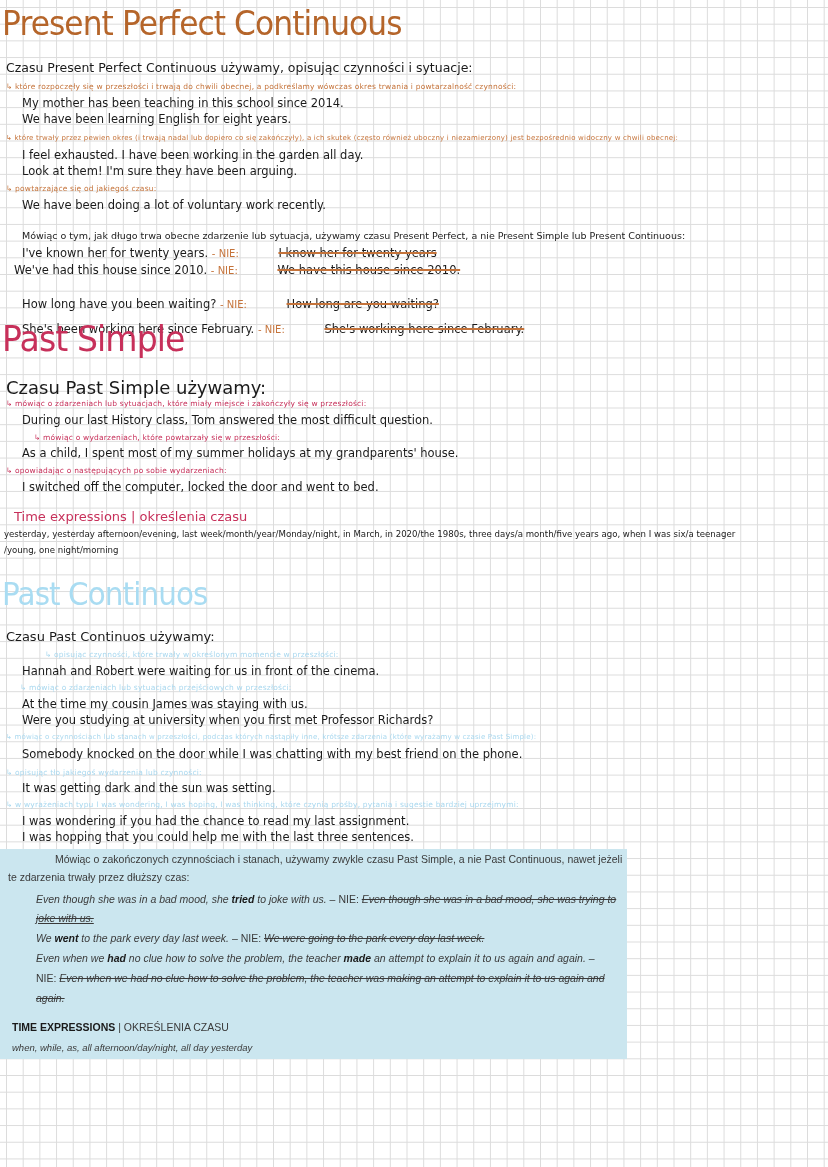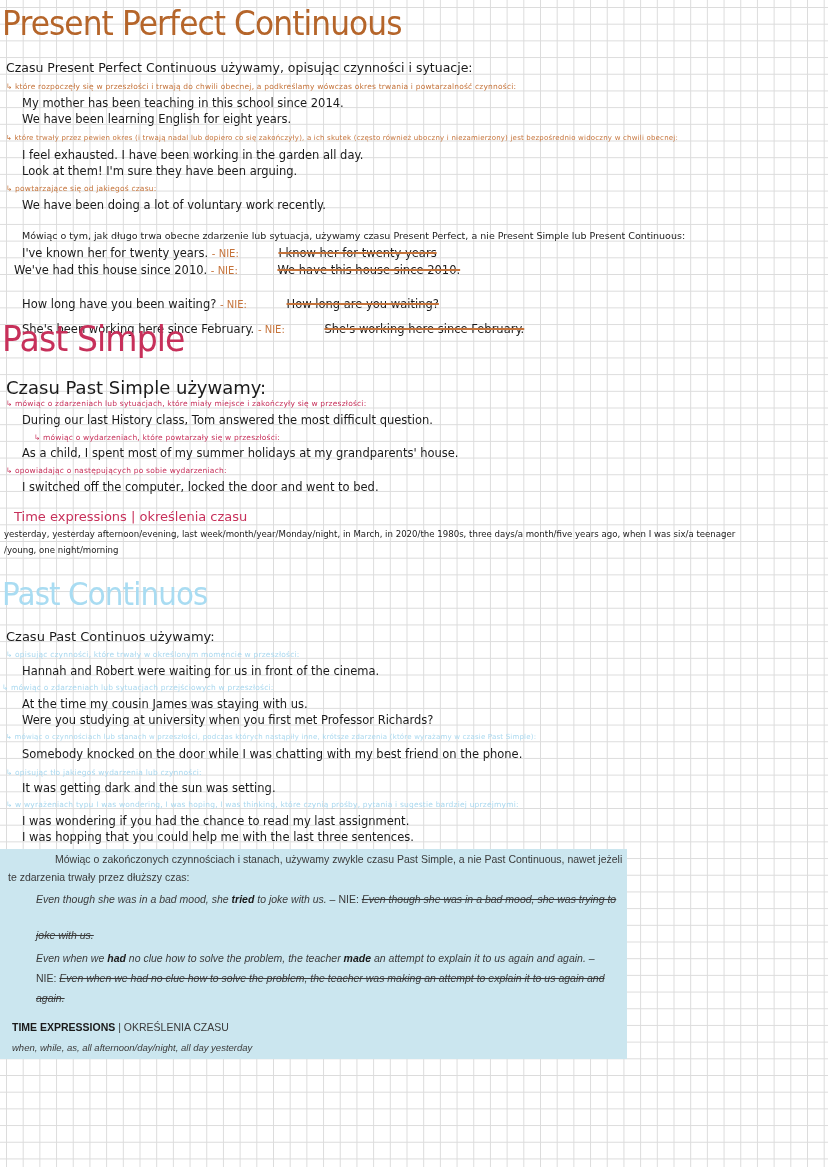--- a/index.html
+++ b/index.html
@@ -89,42 +89,45 @@
 <div class="abs rule pink" style="left:6px;top:466px;">↳ opowiadając o następujących po sobie wydarzeniach:</div>
 <div class="abs ex" style="left:22px;top:480px;">I switched off the computer, locked the door and went to bed.</div>
 
 <div class="abs te-head" style="left:14px;top:509px;">Time expressions | określenia czasu</div>
 <div class="abs hw-small" style="left:4px;top:529px;font-size:8.6px;">yesterday, yesterday afternoon/evening, last week/month/year/Monday/night, in March, in 2020/the 1980s, three days/a month/five years ago, when I was six/a teenager</div>
 <div class="abs hw-small" style="left:4px;top:545px;font-size:8.6px;">/young, one night/morning</div>
 
 <div class="abs title t-pc">Past Continuos</div>
 <div class="abs lead" style="left:6px;top:629px;font-size:13px;">Czasu Past Continuos używamy:</div>
 
-<div class="abs rule blue" style="left:6px;top:650px;">↳ opisując czynności, które trwały w określonym momencie w przeszłości:</div>
+<div class="abs rule blue" style="left:6px;top:650px;padding-left:39px;">↳ opisując czynności, które trwały w określonym momencie w przeszłości:</div>
 <div class="abs ex" style="left:22px;top:664px;">Hannah and Robert were waiting for us in front of the cinema.</div>
-<div class="abs rule blue" style="left:2px;top:683px;">↳ mówiąc o zdarzeniach lub sytuacjach przejściowych w przeszłości:</div>
+<div class="abs rule blue" style="left:20px;top:683px;">↳ mówiąc o zdarzeniach lub sytuacjach przejściowych w przeszłości:</div>
 <div class="abs ex" style="left:22px;top:697px;">At the time my cousin James was staying with us.</div>
 <div class="abs ex" style="left:22px;top:713px;">Were you studying at university when you first met Professor Richards?</div>
 <div class="abs rule blue" style="left:6px;top:733px;font-size:7px;">↳ mówiąc o czynnościach lub stanach w przeszłości, podczas których nastąpiły inne, krótsze zdarzenia (które wyrażamy w czasie Past Simple):</div>
 <div class="abs ex" style="left:22px;top:747px;">Somebody knocked on the door while I was chatting with my best friend on the phone.</div>
 <div class="abs rule blue" style="left:6px;top:768px;">↳ opisując tło jakiegoś wydarzenia lub czynności:</div>
 <div class="abs ex" style="left:22px;top:781px;">It was getting dark and the sun was setting.</div>
 <div class="abs rule blue" style="left:6px;top:800px;">↳ w wyrażeniach typu I was wondering, I was hoping, I was thinking, które czynią prośby, pytania i sugestie bardziej uprzejmymi:</div>
 <div class="abs ex" style="left:22px;top:814px;">I was wondering if you had the chance to read my last assignment.</div>
 <div class="abs ex" style="left:22px;top:830px;">I was hopping that you could help me with the last three sentences.</div>
 
 <div class="box">
   <p style="left:8px;top:4px;margin-left:47px;">Mówiąc o zakończonych czynnościach i stanach, używamy zwykle czasu Past Simple, a nie Past Continuous, nawet jeżeli</p>
   <p style="left:8px;top:22px;">te zdarzenia trwały przez dłuższy czas:</p>
 
   <p style="left:36px;top:44px;">
     <span class="ital">Even though she was in a bad mood, she </span><b class="ital">tried</b><span class="ital"> to joke with us.</span><span> – NIE: </span><span class="st">Even though she was in a bad mood, she was trying to</span>
   </p>
-  <p style="left:36px;top:80px;"><span class="st">joke with us.</span></p>
+  <p style="left:36px;top:63px;text-decoration:underline;"><span class="st">joke with us.</span></p>
 
+  <p style="left:36px;top:83px;">
+    <span class="ital">We </span><b class="ital">went</b><span class="ital"> to the park every day last week.</span><span> – NIE: </span><span class="st">We were going to the park every day last week.</span>
+  </p>
 
   <p style="left:36px;top:103px;">
     <span class="ital">Even when we </span><b class="ital">had</b><span class="ital"> no clue how to solve the problem, the teacher </span><b class="ital">made</b><span class="ital"> an attempt to explain it to us again and again. –</span>
   </p>
   <p style="left:36px;top:123px;">
     <span>NIE: </span><span class="st">Even when we had no clue how to solve the problem, the teacher was making an attempt to explain it to us again and</span>
   </p>
   <p style="left:36px;top:143px;"><span class="st">again.</span></p>
 
   <p style="left:12px;top:172px;">

